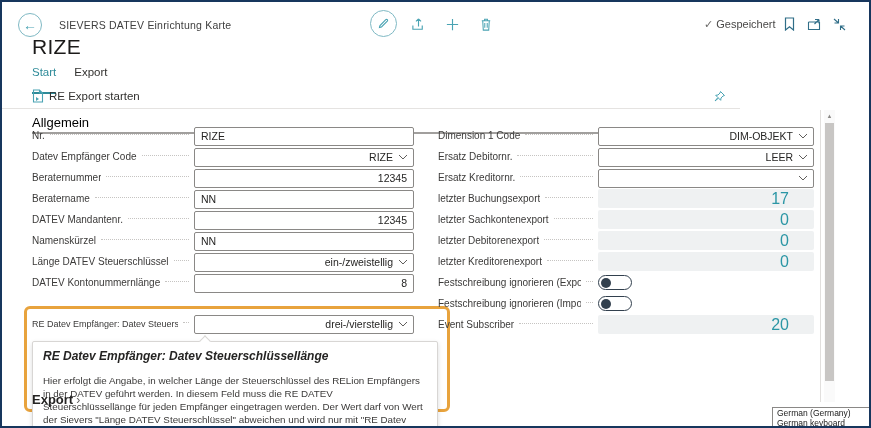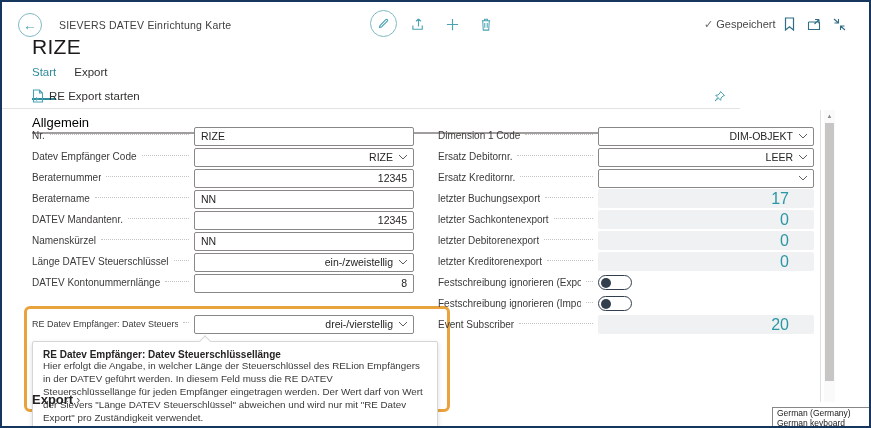--- a/index.html
+++ b/index.html
@@ -13,21 +13,21 @@
   .edit-circle { position:absolute; left:368px; top:8px; width:27px; height:27px; border:1px solid #7fb9c4; border-radius:50%;
                  display:flex; align-items:center; justify-content:center; cursor:pointer; }
   .topic { position:absolute; top:14px; width:16px; height:16px; cursor:pointer; display:flex; align-items:center; justify-content:center; }
   .saved { position:absolute; left:702px; top:16px; font-size:11px; color:#494847; }
   .saved .chk { color:#6a6967; margin-right:3px; font-size:11px; }
 
   .page-title { position:absolute; left:30px; top:33px; font-size:21px; color:#1b1a19; font-weight:400; letter-spacing:.3px; }
 
   
   .tabs { position:absolute; left:30px; top:64px; display:flex; gap:18px; font-size:11.5px; }
-  .tab { color:#32312f; padding-bottom:20px; cursor:pointer; }
+  .tab { color:#32312f; padding-bottom:14px; cursor:pointer; }
   .tab.active { color:#2e8b99; border-bottom:2px solid #2e8b99; }
 
   
   .ribbon { position:absolute; left:0; top:84px; width:738px; height:23px; border-bottom:1px solid #e5e3e1; }
   .ribbon-item { position:absolute; top:3px; display:flex; align-items:center; gap:5px; font-size:11.5px; color:#32312f; cursor:pointer; }
   .pin { position:absolute; right:14px; top:4px; cursor:pointer; }
 
   
   .section-head { position:absolute; left:30px; top:113px; font-size:13px; font-weight:normal; color:#000000; }
   .section-rule { position:absolute; left:30px; top:130px; width:782px; height:2px; background:#a19f9d; }
@@ -53,21 +53,21 @@
   .toggle .knob { position:absolute; left:2px; top:1.5px; width:10px; height:10px; border-radius:50%; background:#32404e; }
   .tgl-slot { flex:0 0 216px; display:flex; align-items:center; }
 
   
   .hl-box { position:absolute; left:22px; top:304px; width:426px; height:106px; border:3px solid #e8a33d; border-radius:6px; }
   .hl-box .frow { margin:4px 0 0 5px; width:382px; }
   .tipcard { position:relative; margin:7px 0 0 5px; width:406px; background:#fff; border:1px solid #d8d6d4; border-radius:2px;
              box-shadow:0 2px 5px rgba(0,0,0,.14); padding:7px 10px 6px 10px; }
   .tipcard .ptr { position:absolute; top:-5px; left:168px; width:8px; height:8px; background:#fff;
                   border-left:1px solid #d8d6d4; border-top:1px solid #d8d6d4; transform:rotate(45deg); }
-  .tip-title { font-size:10px; font-weight:bold; color:#252423; margin-bottom:0; }
+  .tip-title { font-size:12px; font-weight:bold; color:#252423; margin-bottom:12px;font-style:italic; }
   .tip-body { font-size:9.8px; color:#3b3a39; line-height:1.32; }
 
   .export-head { position:absolute; left:30px; top:390px; font-size:13px; font-weight:bold; color:#252423; cursor:pointer; }
   .export-head .gt { font-weight:400; color:#605e5c; margin-left:3px; font-size:12px; }
 
   
   .content-edge { position:absolute; left:818px; top:108px; width:1px; height:292px; background:#e1dfdd; }
   .vsb { position:absolute; left:822px; top:108px; width:11px; height:292px; background:#fafafa; }
   .vsb .up { height:12px; text-align:center; font-size:6px; color:#8a8886; line-height:12px; cursor:pointer; }
   .vsb .thumb { margin:1px auto 0; width:9px; height:258px; background:#c8c6c4; cursor:pointer; }

